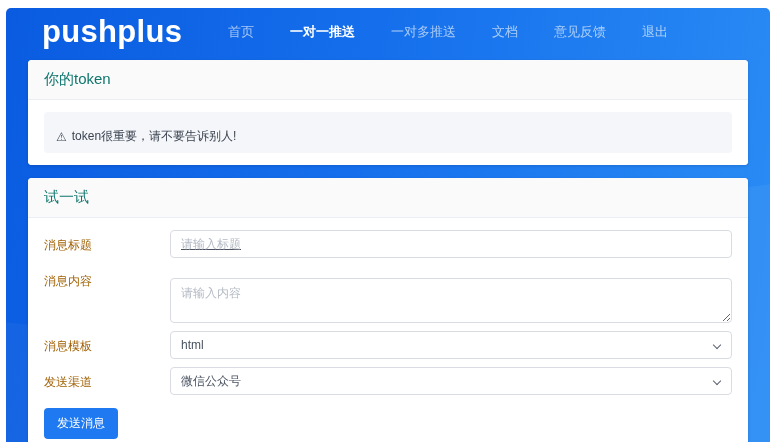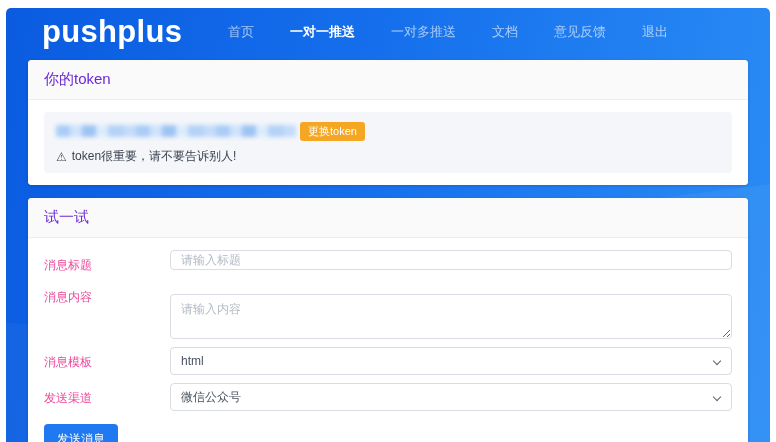--- a/index.html
+++ b/index.html
@@ -18,46 +18,46 @@
   .topbar { position: relative; height: 48px; display: flex; align-items: center; padding: 0 58px 0 36px; }
   .logo { color: #ffffff; font-size: 31px; font-weight: 800; letter-spacing: 0.3px; cursor: pointer; }
   .nav { margin-left: auto; display: flex; align-items: center; gap: 36px; padding-right: 44px; justify-content: center; }
   .nav a { color: rgba(255,255,255,0.62); font-size: 13px; text-decoration: none; cursor: pointer; white-space: nowrap; }
   .nav a.active { color: #ffffff; font-weight: 700; }
 
   
   .content { position: relative; padding: 2px 22px 0 22px; }
   .card { background: #ffffff; border-radius: 4px; box-shadow: 0 1px 3px rgba(0,30,80,0.18); overflow: hidden; }
   .card-header { background: #fafafa; border-bottom: 1px solid #ebeef5; padding: 10px 16px; }
-  .card-title { font-size: 15px; color: #6d28d9; font-weight: 500; }
+  .card-title { font-size: 15px; color: #0f766e; font-weight: 500; }
   .card-body { padding: 12px 16px; background:#fff; }
 
   
   .token-card { margin-top: 2px; }
   .token-box { background: #f4f6fa; border-radius: 4px; padding: 9px 12px 8px 12px; }
   .token-row { display: flex; align-items: center; height: 20px; }
   .token-blur { width: 240px; height: 12px; border-radius: 2px; filter: blur(2px);
     background: repeating-linear-gradient(90deg,
       #a9cdf7 0 14px, #cfe3fb 14px 26px, #9ec4f4 26px 40px, #dcebfc 40px 52px,
       #b4d3f8 52px 68px, #c4dcfa 68px 80px); }
   .token-change-btn { margin-left: 4px; background: #f5a623; color: #ffffff; font-size: 11px;
     border: none; border-radius: 3px; padding: 4px 8px; line-height: 1; cursor: pointer; }
   .token-warning { margin-top: 7px; display: flex; align-items: center; gap: 5px;
     font-size: 12px; color: #3c4450; }
   .warn-glyph { font-size: 12px; color: #3c4450; }
 
   
   .try-card { margin-top: 13px; }
   .form-row { display: flex; align-items: flex-start; margin-bottom: 8px; }
-  .form-label { width: 126px; flex: 0 0 126px; font-size: 12px; color: #ec4899; padding-top: 7px; }
+  .form-label { width: 126px; flex: 0 0 126px; font-size: 12px; color: #a16207; padding-top: 7px; }
   .form-field { flex: 1; }
   .text-input, .textarea, .select {
     width: 100%; border: 1px solid #d9dce3; border-radius: 4px; background: #fff;
     font-size: 12px; color: #4a5260; font-family: "Liberation Sans", "DejaVu Sans", sans-serif; }
-  .text-input { height: 20px; padding: 0 10px; }
+  .text-input { height: 28px; padding: 0 10px; text-decoration: underline; }
   .text-input::placeholder, .textarea::placeholder { color: #b4bac4; }
   .textarea { height: 45px; padding: 6px 10px; resize: vertical; display: block; margin-top: 12px; }
   .select { height: 28px; display: flex; align-items: center; padding: 0 10px; cursor: pointer; position: relative; text-align: center; }
   .select .chevron { position: absolute; right: 11px; top: 10px; width: 6px; height: 6px;
     border-right: 1.4px solid #5a6270; border-bottom: 1.4px solid #5a6270; transform: rotate(45deg); }
   .send-btn { margin-top: 5px; background: #1f7af2; color: #ffffff; border: none; border-radius: 4px;
     font-size: 12px; padding: 7px 13px; cursor: pointer; }
 </style>
 </head>
 <body>
@@ -79,24 +79,20 @@
   </div>
 
   <div class="content">
 
     <div class="card token-card">
       <div class="card-header">
         <span class="card-title">你的token</span>
       </div>
       <div class="card-body">
         <div class="token-box">
-          <div class="token-row">
-            <div class="token-blur"></div>
-            <button class="token-change-btn">更换token</button>
-          </div>
           <div class="token-warning">
             <span class="warn-glyph">⚠</span>
             <span>token很重要，请不要告诉别人!</span>
           </div>
         </div>
       </div>
     </div>
 
     <div class="card try-card">
       <div class="card-header">

